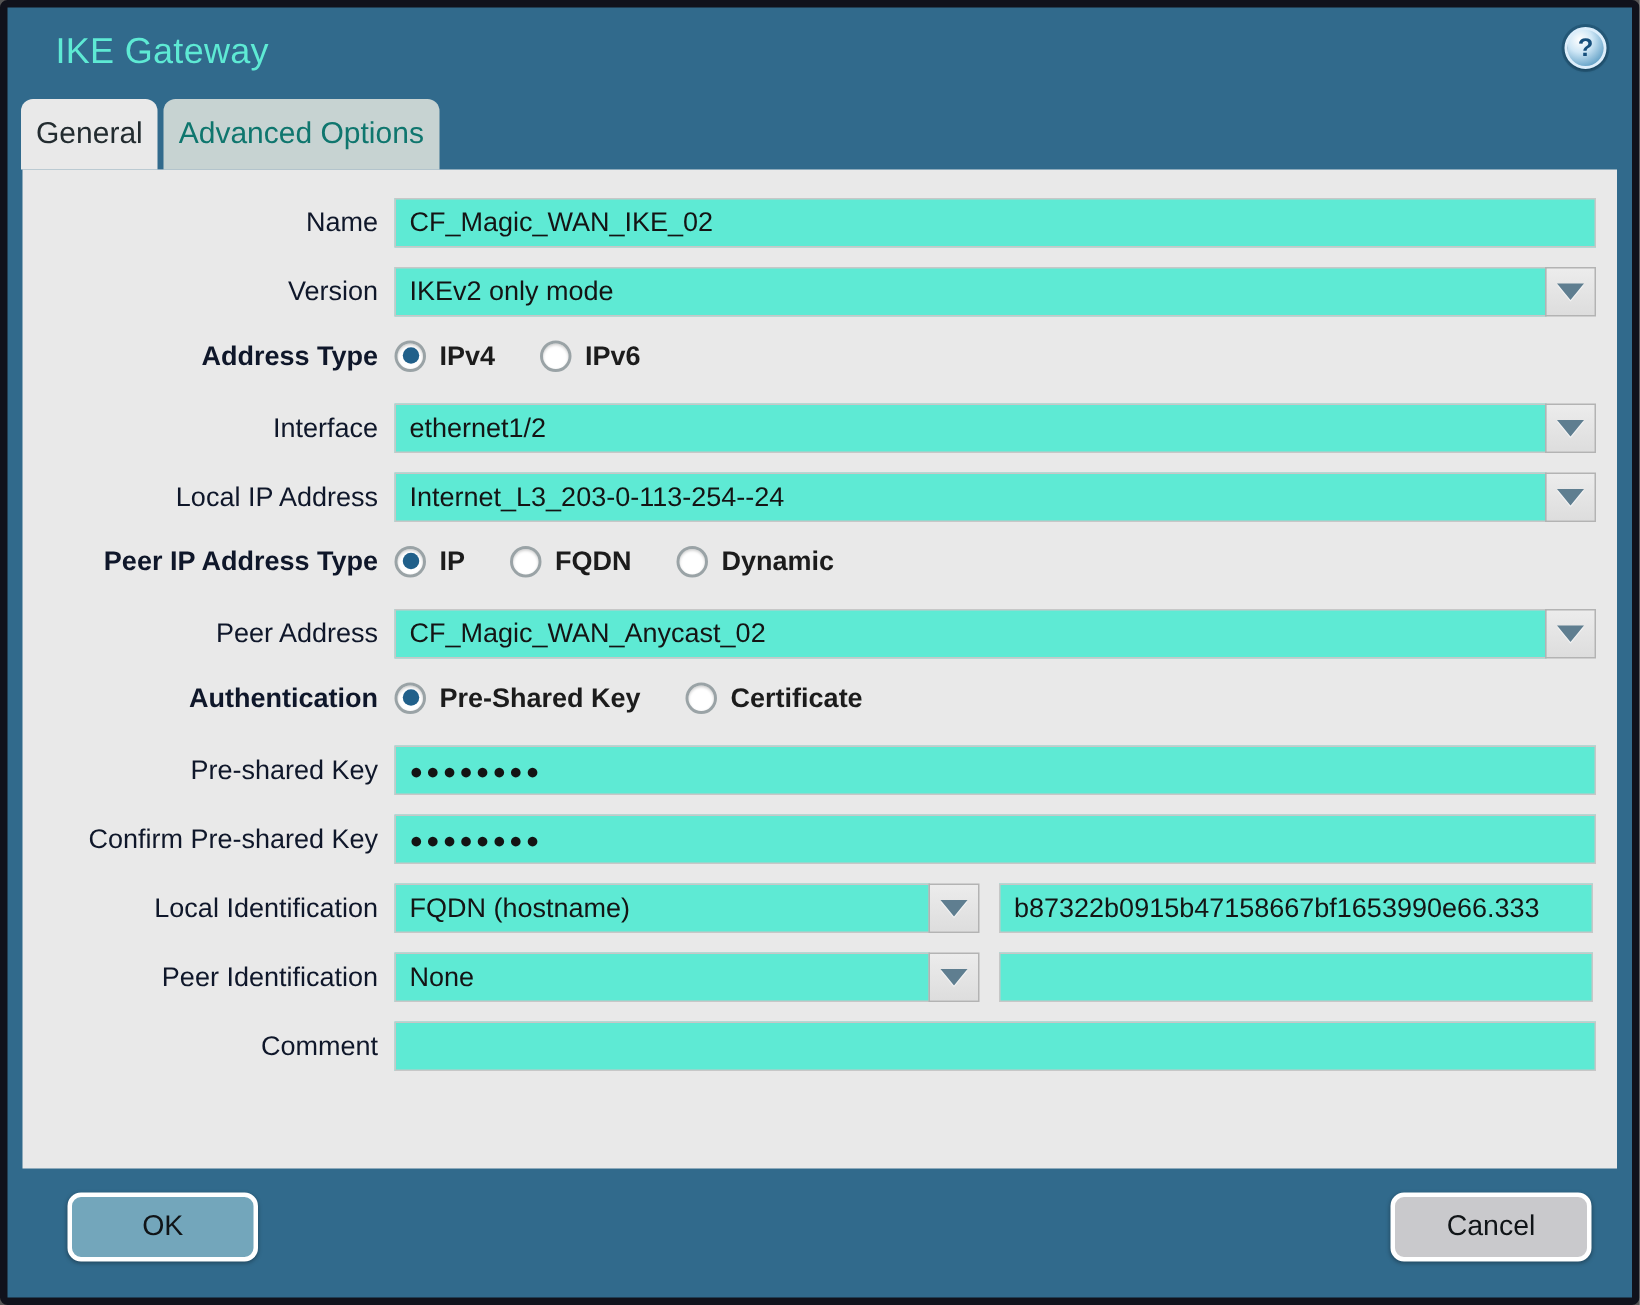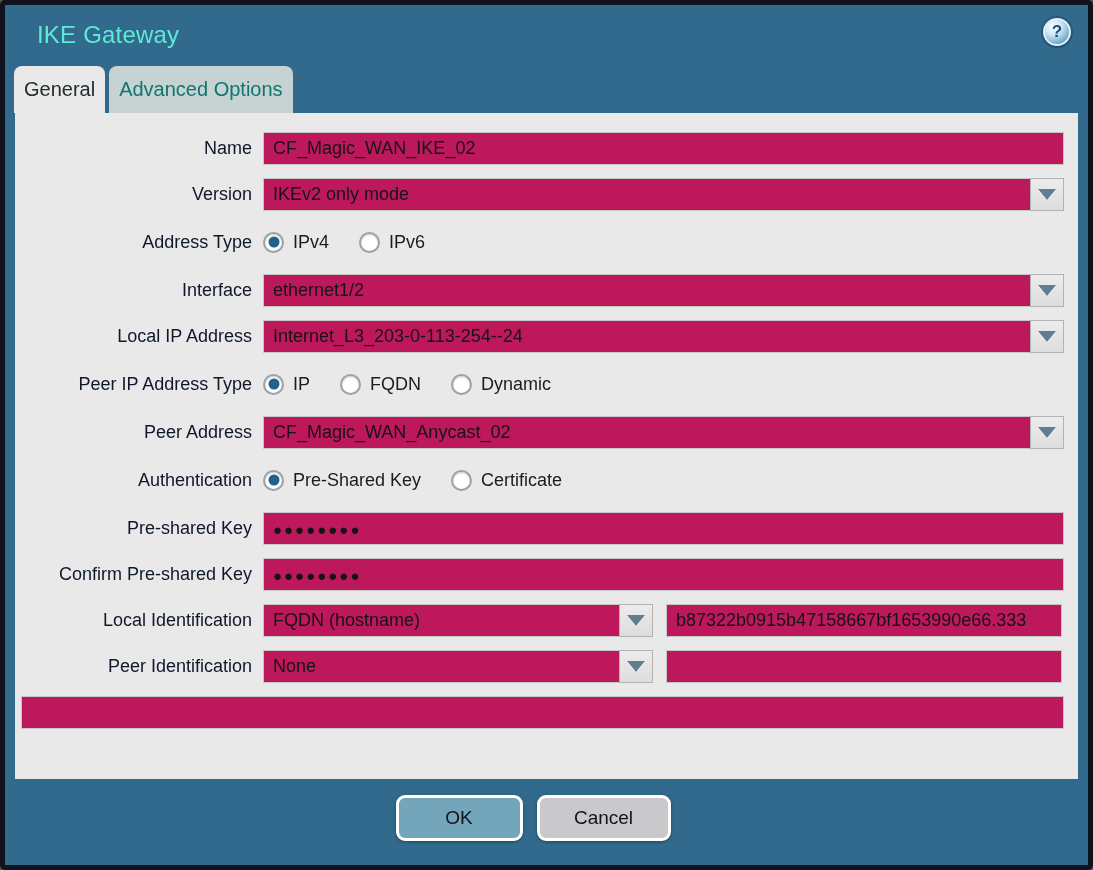--- a/index.html
+++ b/index.html
@@ -58,34 +58,34 @@
   
   .panel {
     flex: none; height: 666px;
     margin: 0 10px;
     background: #e9e9e9;
     padding: 19px 14px 20px 6px;
     overflow: hidden;
   }
 
   .row { display: flex; align-items: center; margin-bottom: 13px; }
-  .row.radio-row { margin-top: 18px; margin-bottom: 19px; min-height: 26px; }
+  .row.radio-row { margin-top: 3px; margin-bottom: 19px; min-height: 26px; font-weight: bold; }
   .row.gap-before { margin-top: 9px; }
 
   .flabel {
     flex: none; width: 242px; text-align: right;
     padding-right: 11px;
     font-size: 18px; color: #0f172a;
     white-space: nowrap;
   }
   .control { flex: 1; display: flex; align-items: center; min-width: 0; }
 
   .tinput {
     height: 33px; width: 100%;
-    border: 1px solid #c7c7c7; background: #be185d;
+    border: 1px solid #c7c7c7; background: #5eead4;
     font-family: "Liberation Sans", sans-serif;
     font-size: 18px; color: #141414;
     padding: 0 9px; outline: none;
   }
   .tinput.pw { font-size: 15px; letter-spacing: 2px; padding-top: 2px; }
 
   .combo { display: flex; flex: 1; min-width: 0; }
   .combo .tinput { flex: 1; min-width: 0; }
   .combo-btn {
     flex: none; width: 34px; height: 33px; margin-left: -1px;
@@ -118,22 +118,22 @@
     content: ""; position: absolute;
     left: 50%; top: 50%; transform: translate(-50%, -50%);
     width: 11px; height: 11px; border-radius: 50%;
     background: #21608a;
   }
   .radio-opt .rlabel { margin-left: 9px; font-size: 18px; color: #1c1c1c; }
 
   
   .footer {
     flex: 1;
-    display: flex; justify-content: center; align-items: flex-start;
-    padding: 16px 27px 0 0; gap: 14px;
+    display: flex; justify-content: space-between; align-items: flex-start;
+    padding: 16px 27px 0 0; gap: 14px; margin-left: 40px;
   }
   .btn {
     height: 46px; border-radius: 9px;
     border: 3px solid #ffffff;
     font-family: "Liberation Sans", sans-serif;
     font-size: 19px; color: #101417;
     cursor: pointer;
     box-shadow: 0 1px 3px rgba(0,0,0,0.35);
   }
   .btn.ok { width: 127px; background: #73a6bb; }
@@ -297,20 +297,21 @@
           <input class="tinput" type="text" value="None" style="">
           <div class="combo-btn">
             <span class="tri-down"></span>
           </div>
         </div>
         <input class="tinput second" type="text" value="" style="">
       </div>
     </div>
 
     <div class="row gap-before">
+      <div class="flabel">Comment</div>
       <div class="control">
         <input class="tinput" type="text" value="" style="">
       </div>
     </div>
 
   </div>
 
   <div class="footer">
     <button class="btn ok">OK</button>
     <button class="btn cancel">Cancel</button>

